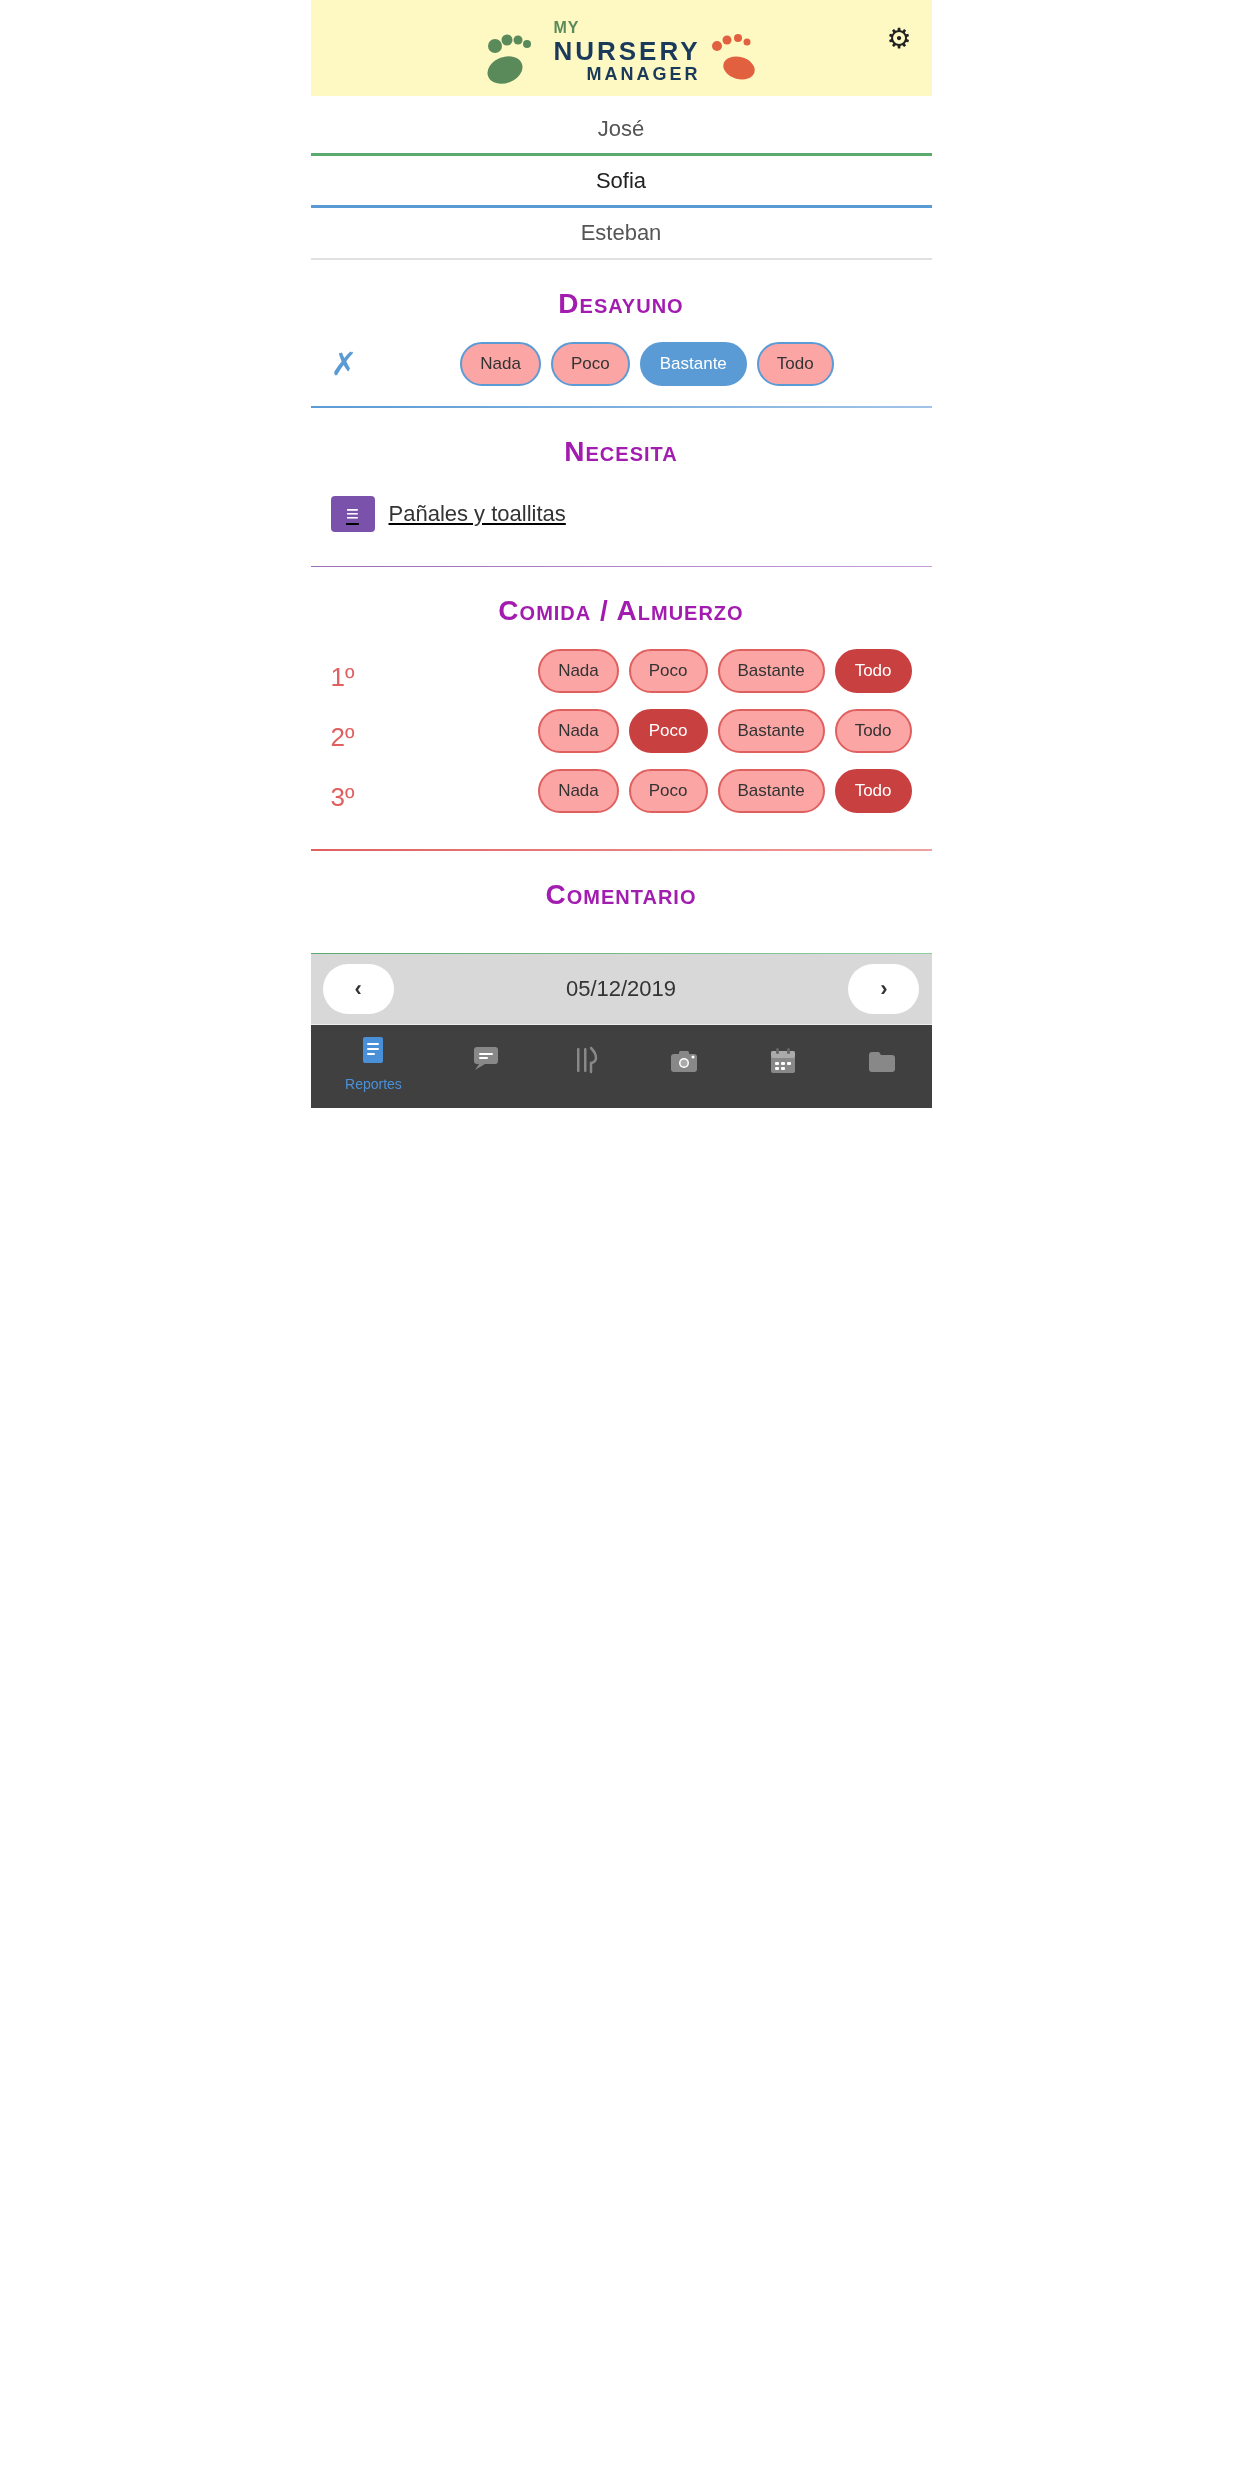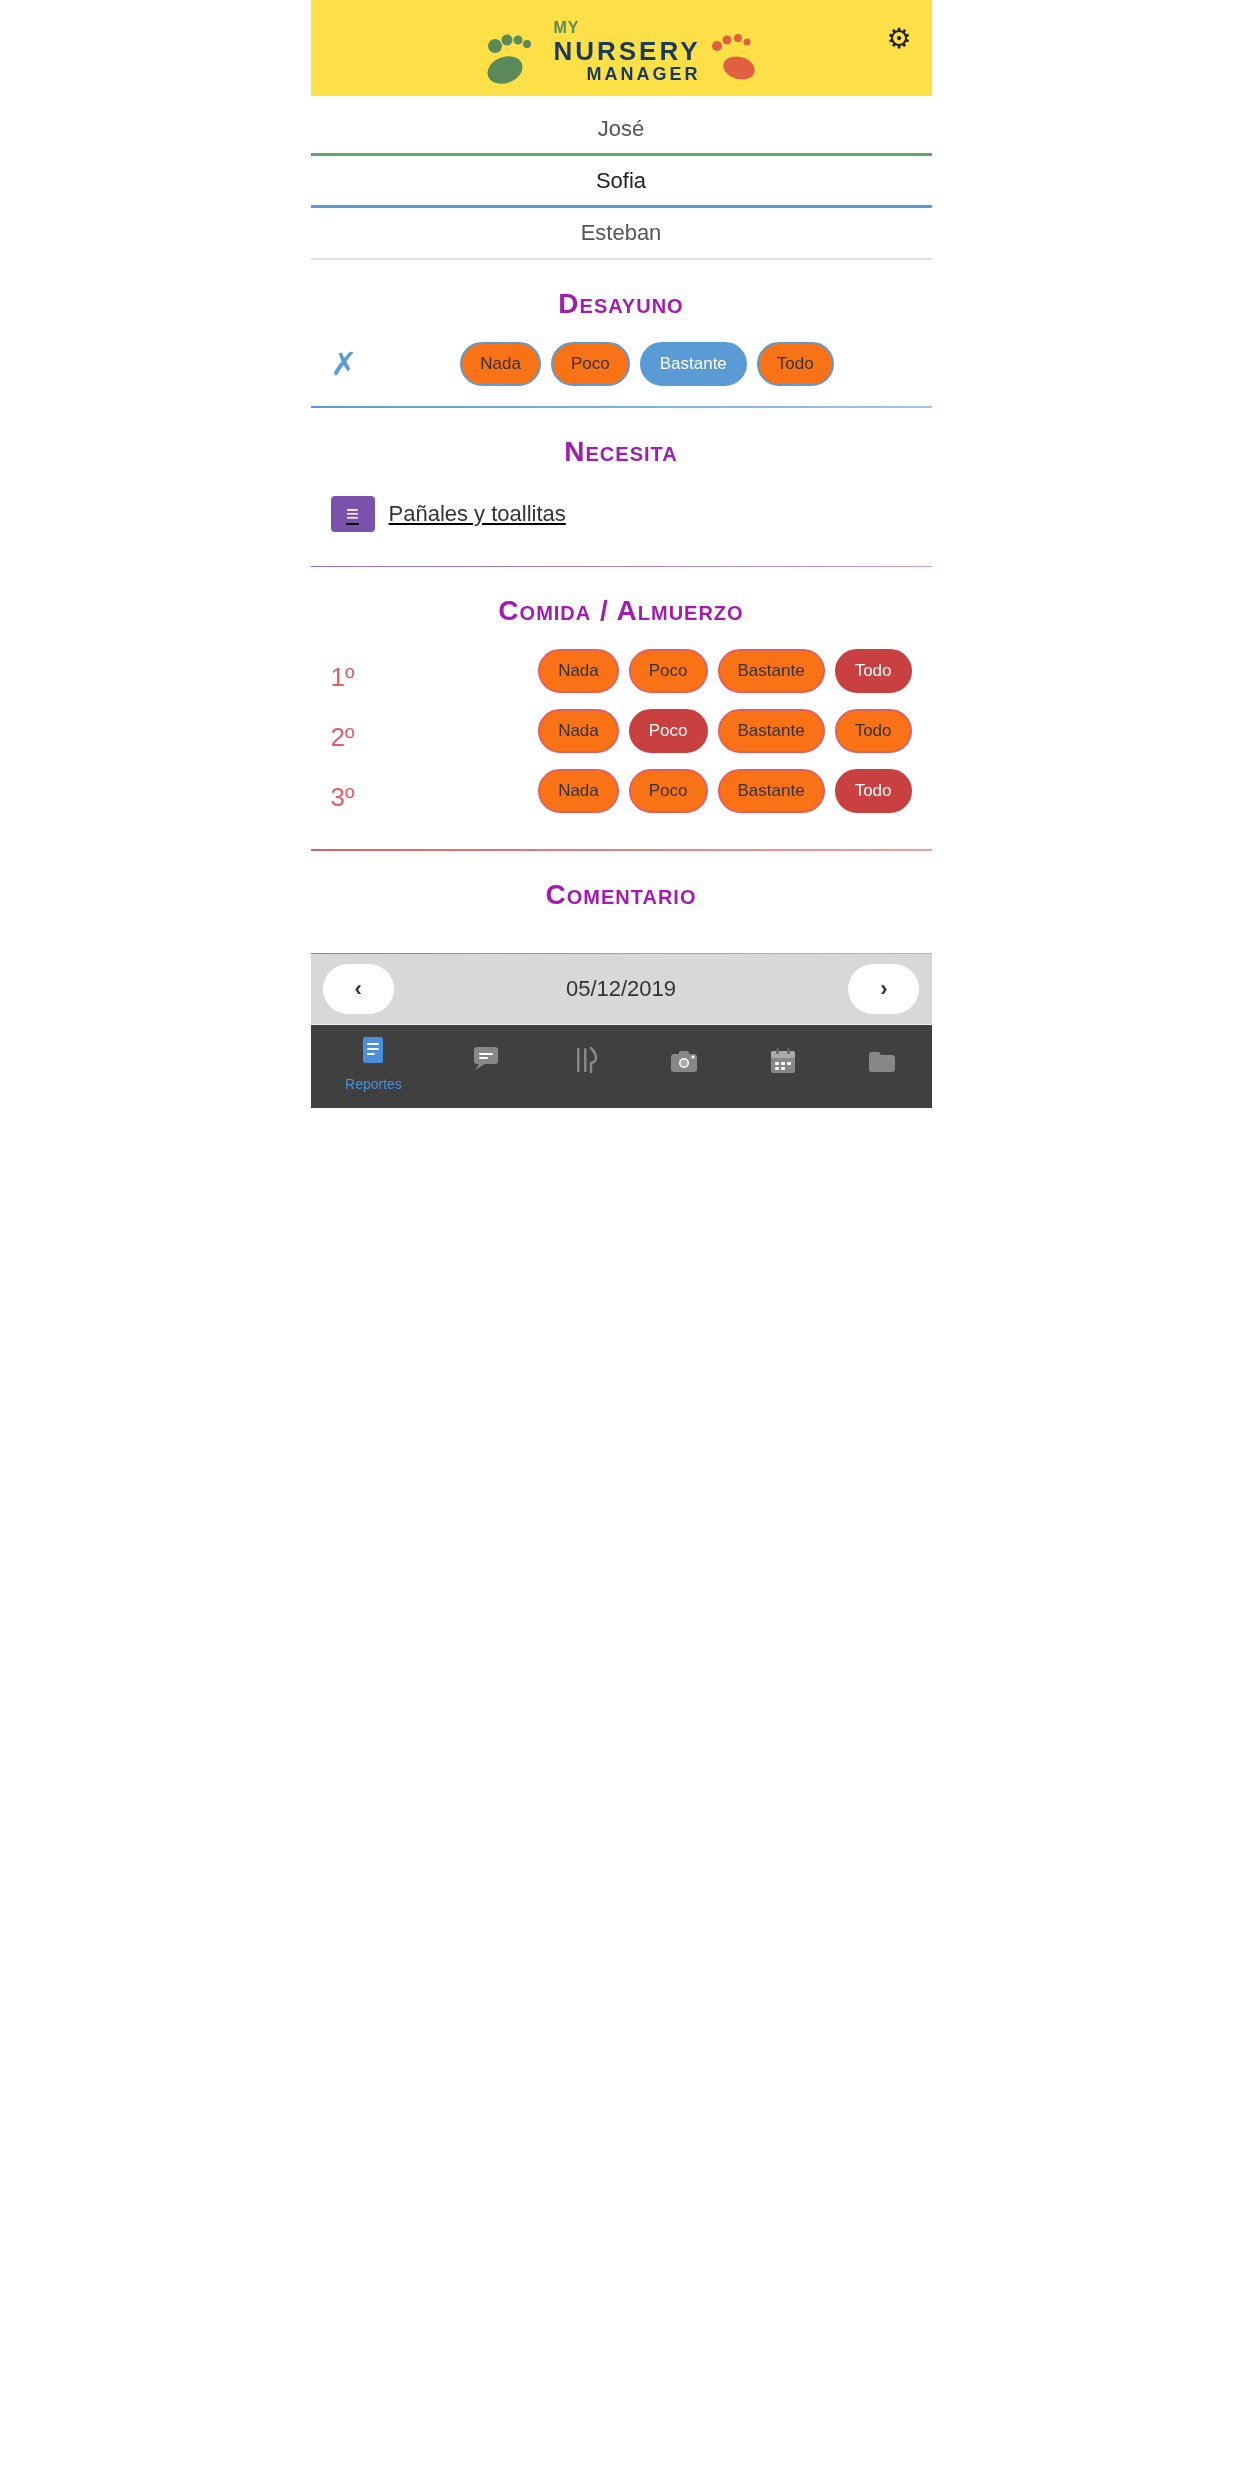--- a/index.html
+++ b/index.html
@@ -13,21 +13,21 @@
       overflow-x: hidden;
     }
 
     
     .header {
       display: flex;
       align-items: flex-end;
       justify-content: center;
       padding: 18px 20px 10px;
       position: relative;
-      background: #fde047;
+      background: #fef9c3;
     }
     .gear-icon {
       position: absolute;
       right: 20px;
       top: 22px;
       font-size: 28px;
       color: #222;
       cursor: pointer;
     }
 
@@ -98,21 +98,21 @@
       gap: 10px;
       flex-wrap: nowrap;
       justify-content: center;
       flex: 1;
     }
     .option-btn {
       border-radius: 50px;
       padding: 10px 18px;
       font-size: 17px;
       border: 2px solid #5b9bd5;
-      background: #f97316;
+      background: #fca5a5;
       color: #333;
       cursor: pointer;
       font-weight: 400;
       min-width: 70px;
       text-align: center;
     }
     .option-btn.active-blue {
       background: #5b9bd5;
       color: #fff;
       border-color: #5b9bd5;

